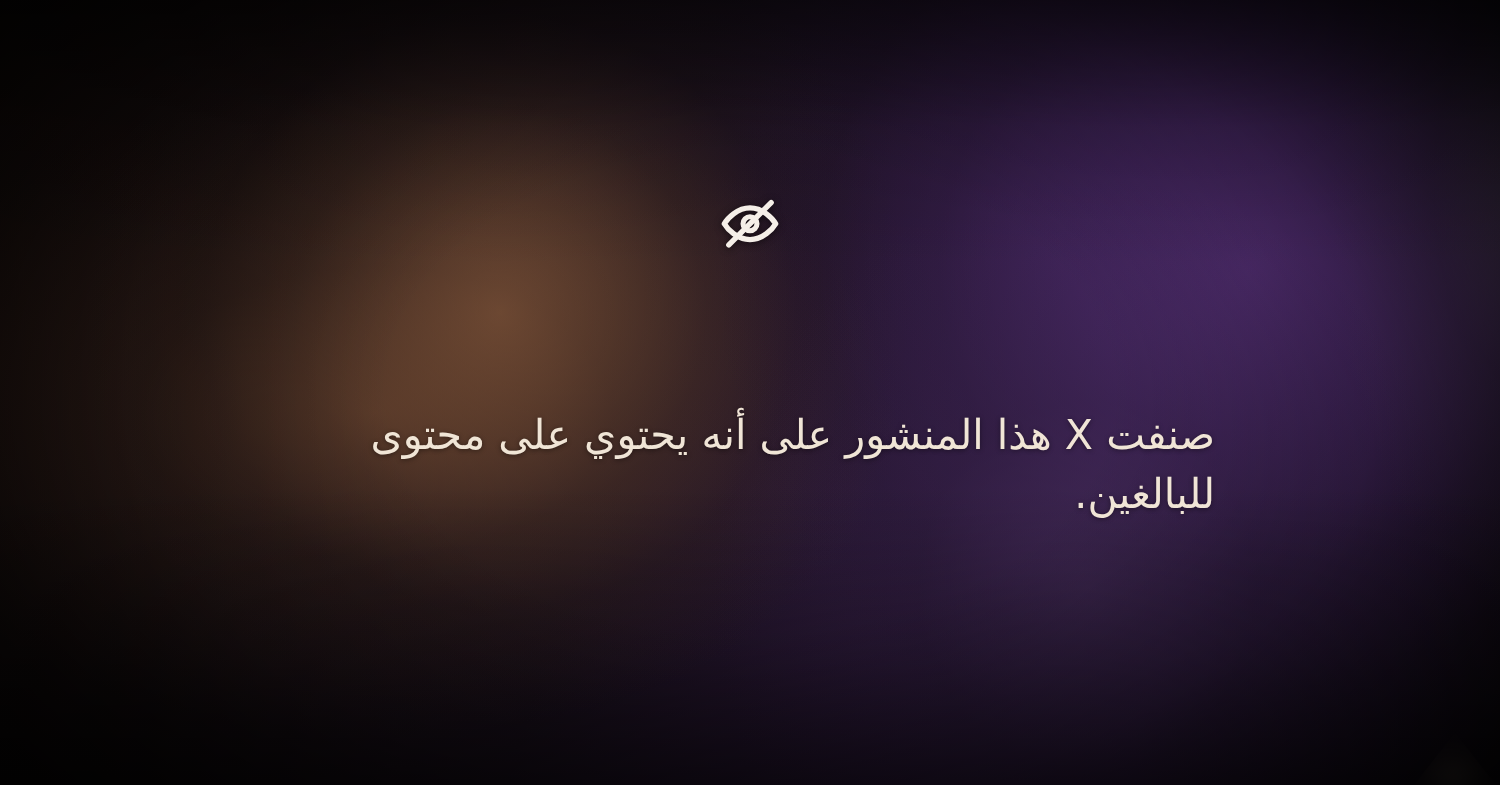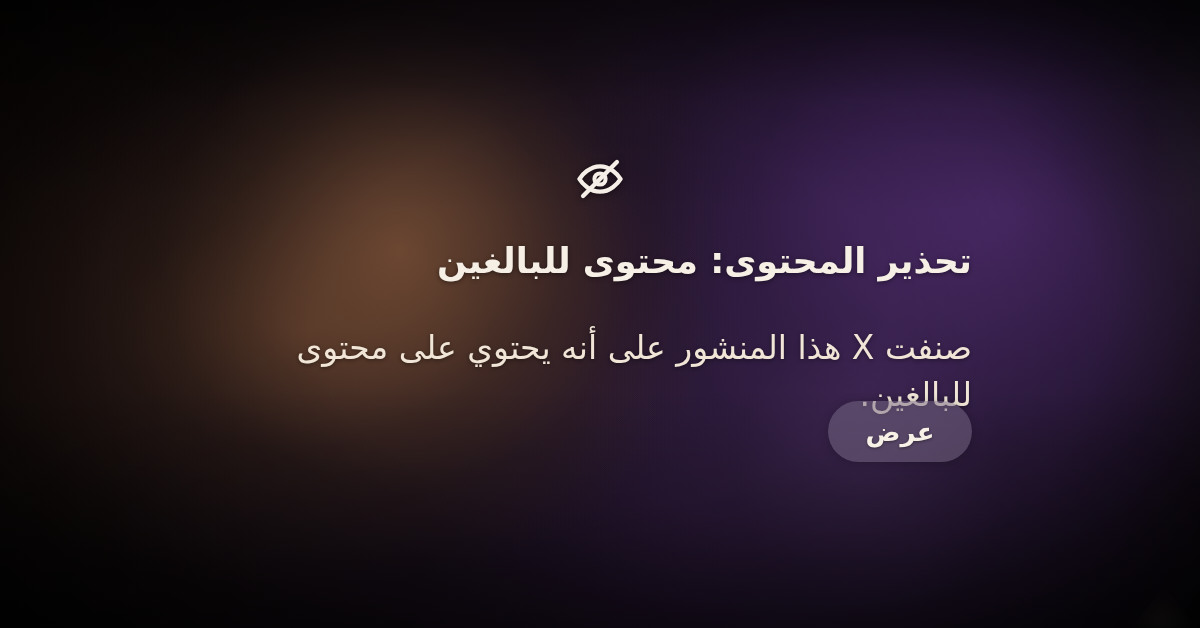--- a/index.html
+++ b/index.html
@@ -229,20 +229,18 @@
       <svg class="eye-slash-icon" viewBox="0 0 48 48" fill="none" aria-hidden="true">
 
         <path d="M24 13.5c-8.4 0-15 7-17 10.5 2 3.5 8.6 10.5 17 10.5s15-7 17-10.5c-2-3.5-8.6-10.5-17-10.5z" stroke="#f5efe8" stroke-width="3.6" stroke-linecap="round" stroke-linejoin="round"></path>
 
         <circle cx="24" cy="24" r="4.6" stroke="#f5efe8" stroke-width="3.4"></circle>
 
         <path d="M10 38 L38 10" stroke="#f5efe8" stroke-width="3.6" stroke-linecap="round"></path>
       </svg>
     </div>
 
-    <h1 class="headline">تحذير المحتوى: محتوى للبالغين</h1>
 
     <p class="description">صنفت X هذا المنشور على أنه يحتوي على محتوى للبالغين.</p>
 
-    <button class="view-button" type="button">عرض</button>
 
   </div>
 </div>
 
 </body></html>

